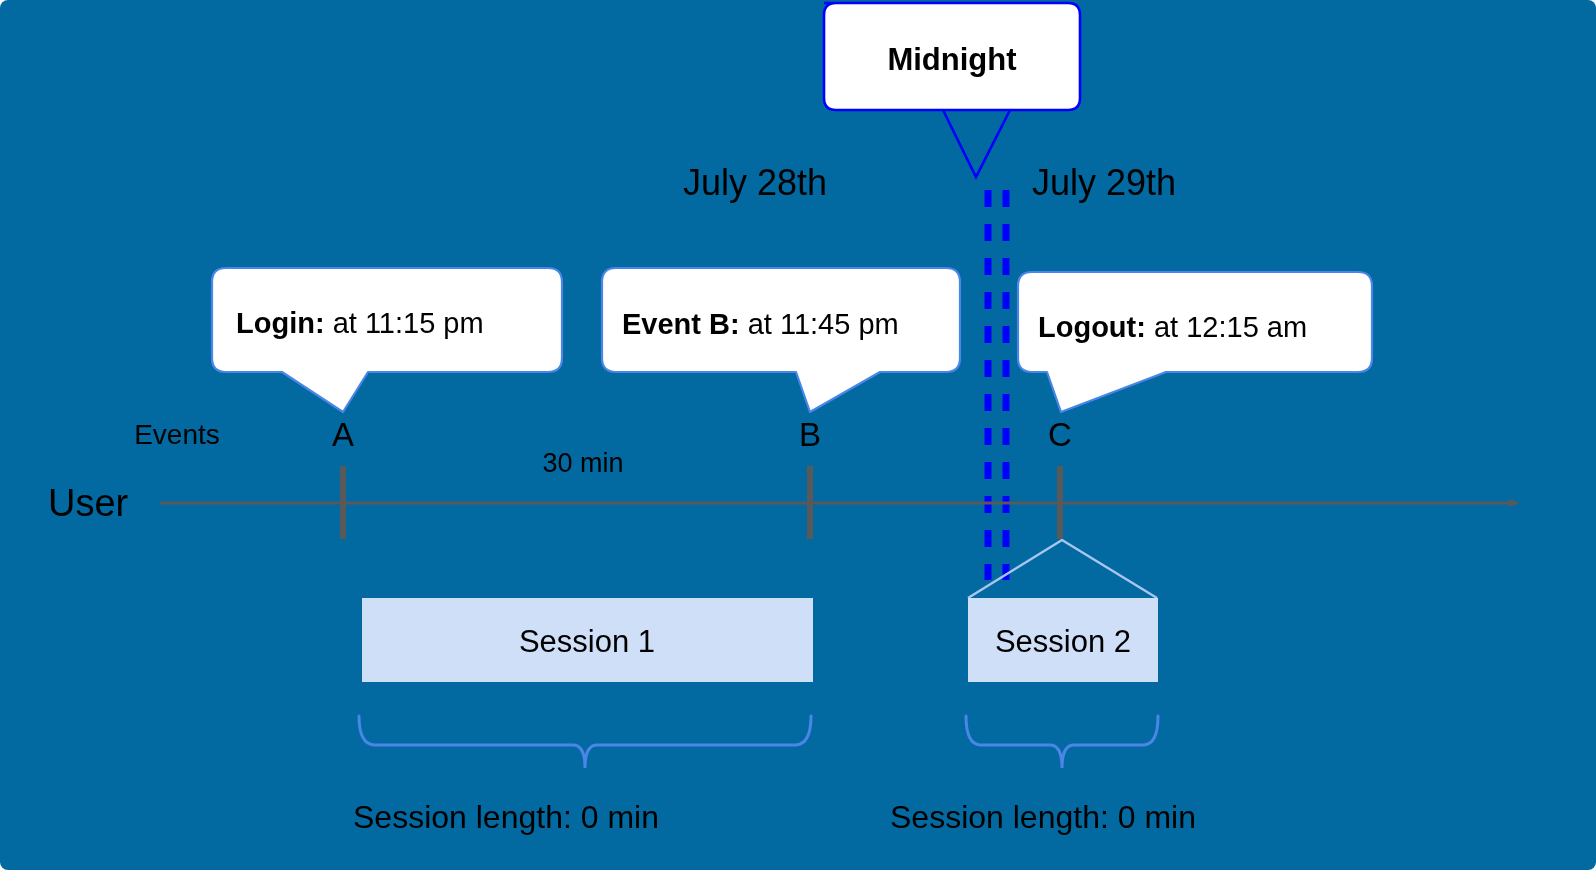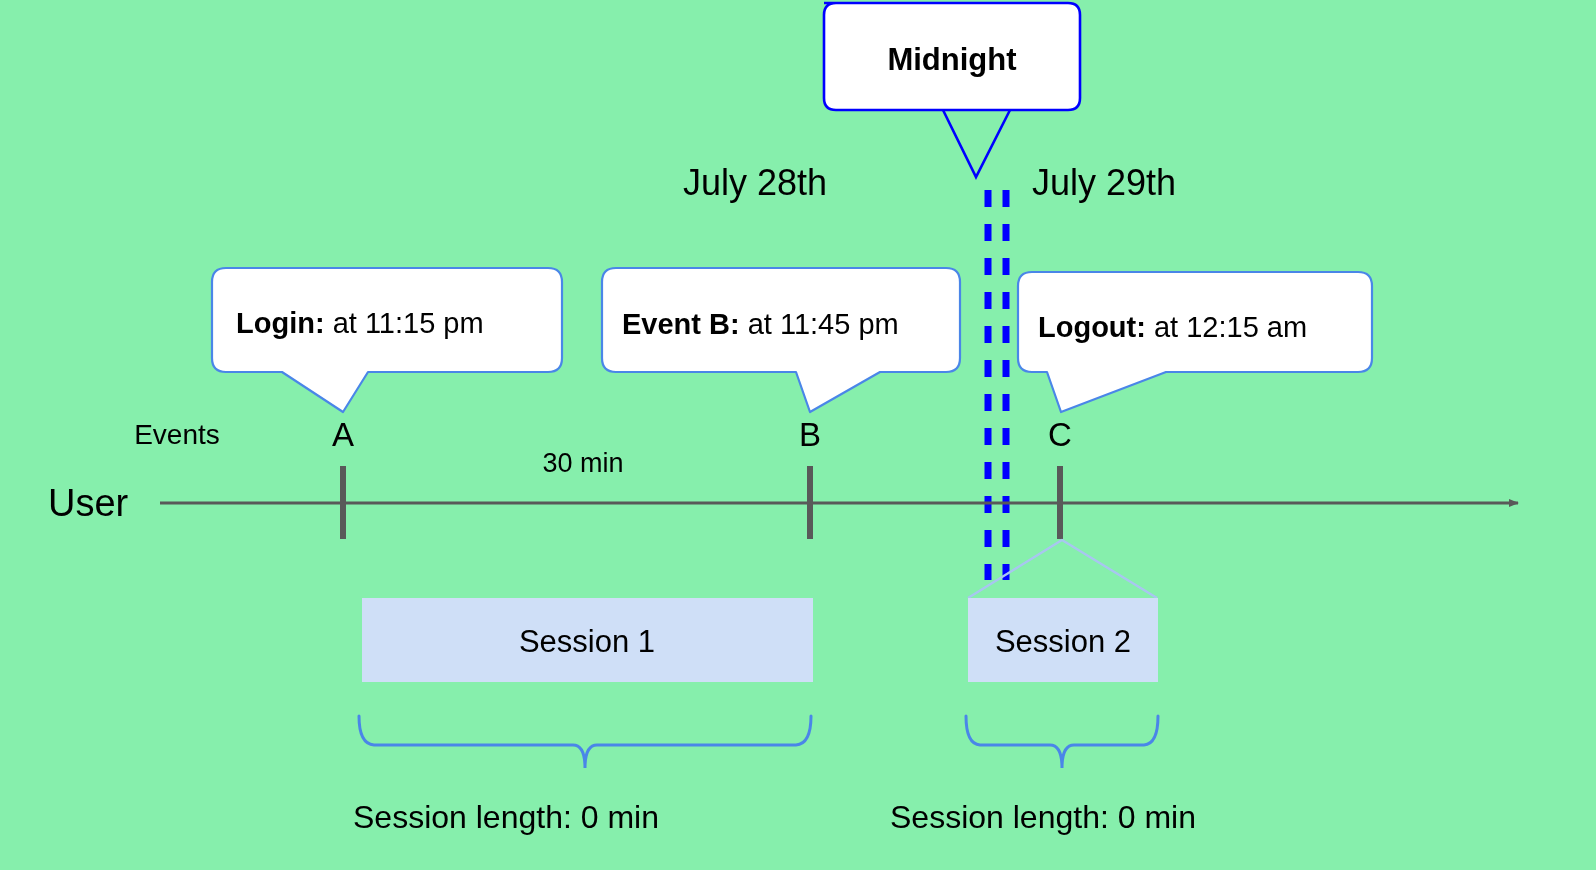--- a/index.html
+++ b/index.html
@@ -8,22 +8,23 @@
     background: #ffffff;
   }
   body {
     font-family: "Liberation Sans", sans-serif;
     -webkit-font-smoothing: antialiased;
   }
   #stage {
     position: relative;
     width: 1596px;
     height: 870px;
-    background: #86efac;
+    background: #0369a1;
     overflow: hidden;
+    border-radius: 8px;
   }
   #diagram-svg {
     position: absolute;
     left: 0;
     top: 0;
     width: 1596px;
     height: 870px;
   }
   .txt {
     fill: #000000;

